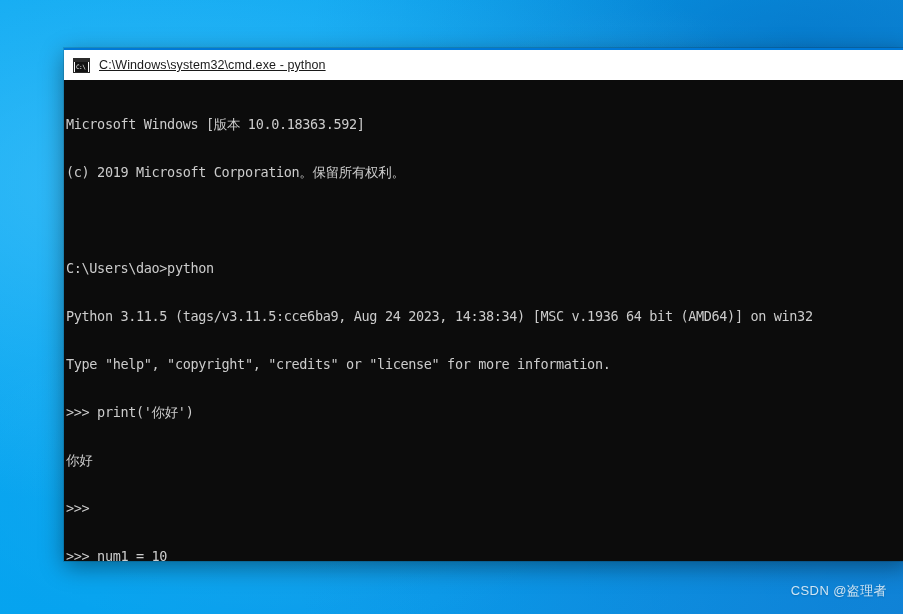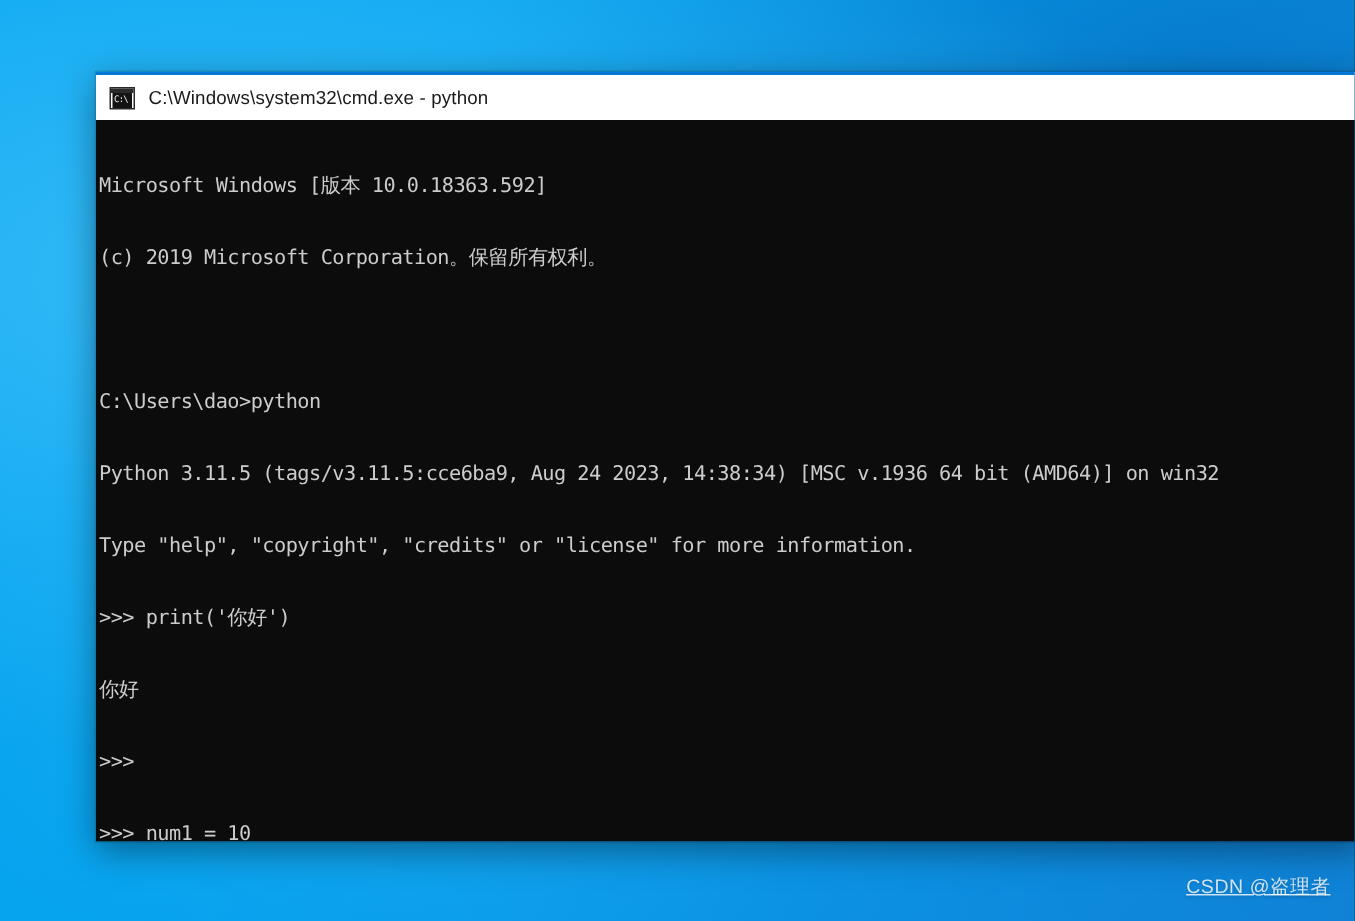--- a/index.html
+++ b/index.html
@@ -83,20 +83,21 @@
     line-height: 10px;
     letter-spacing: -0.5px;
     text-indent: 1px;
   }
   #titlebar-text {
     font-family: "Liberation Sans", sans-serif;
     font-size: 12.5px;
     color: #1a1a1a;
     white-space: nowrap;
     letter-spacing: 0.1px;
+    text-decoration: underline;
   }
 
   #console-body {
     height: 481px;
     background: #0c0c0c;
     color: #cccccc;
     font-family: "DejaVu Sans Mono", "Liberation Mono", monospace;
     font-size: 13.5px;
     line-height: 16px;
     padding: 4px 0 0 2px;
@@ -115,21 +116,20 @@
   #watermark {
     position: absolute;
     right: 16px;
     bottom: 14px;
     color: rgba(255,255,255,0.80);
     font-family: "Liberation Sans", sans-serif;
     font-size: 13px;
     letter-spacing: 0.4px;
     text-shadow: 0 1px 2px rgba(0,0,0,0.18);
     user-select: none;
-    text-decoration: underline;
   }
 </style>
 </head>
 <body>
 
 <div id="desktop"></div>
 
 <div id="console-window">
 
   <div id="titlebar">

